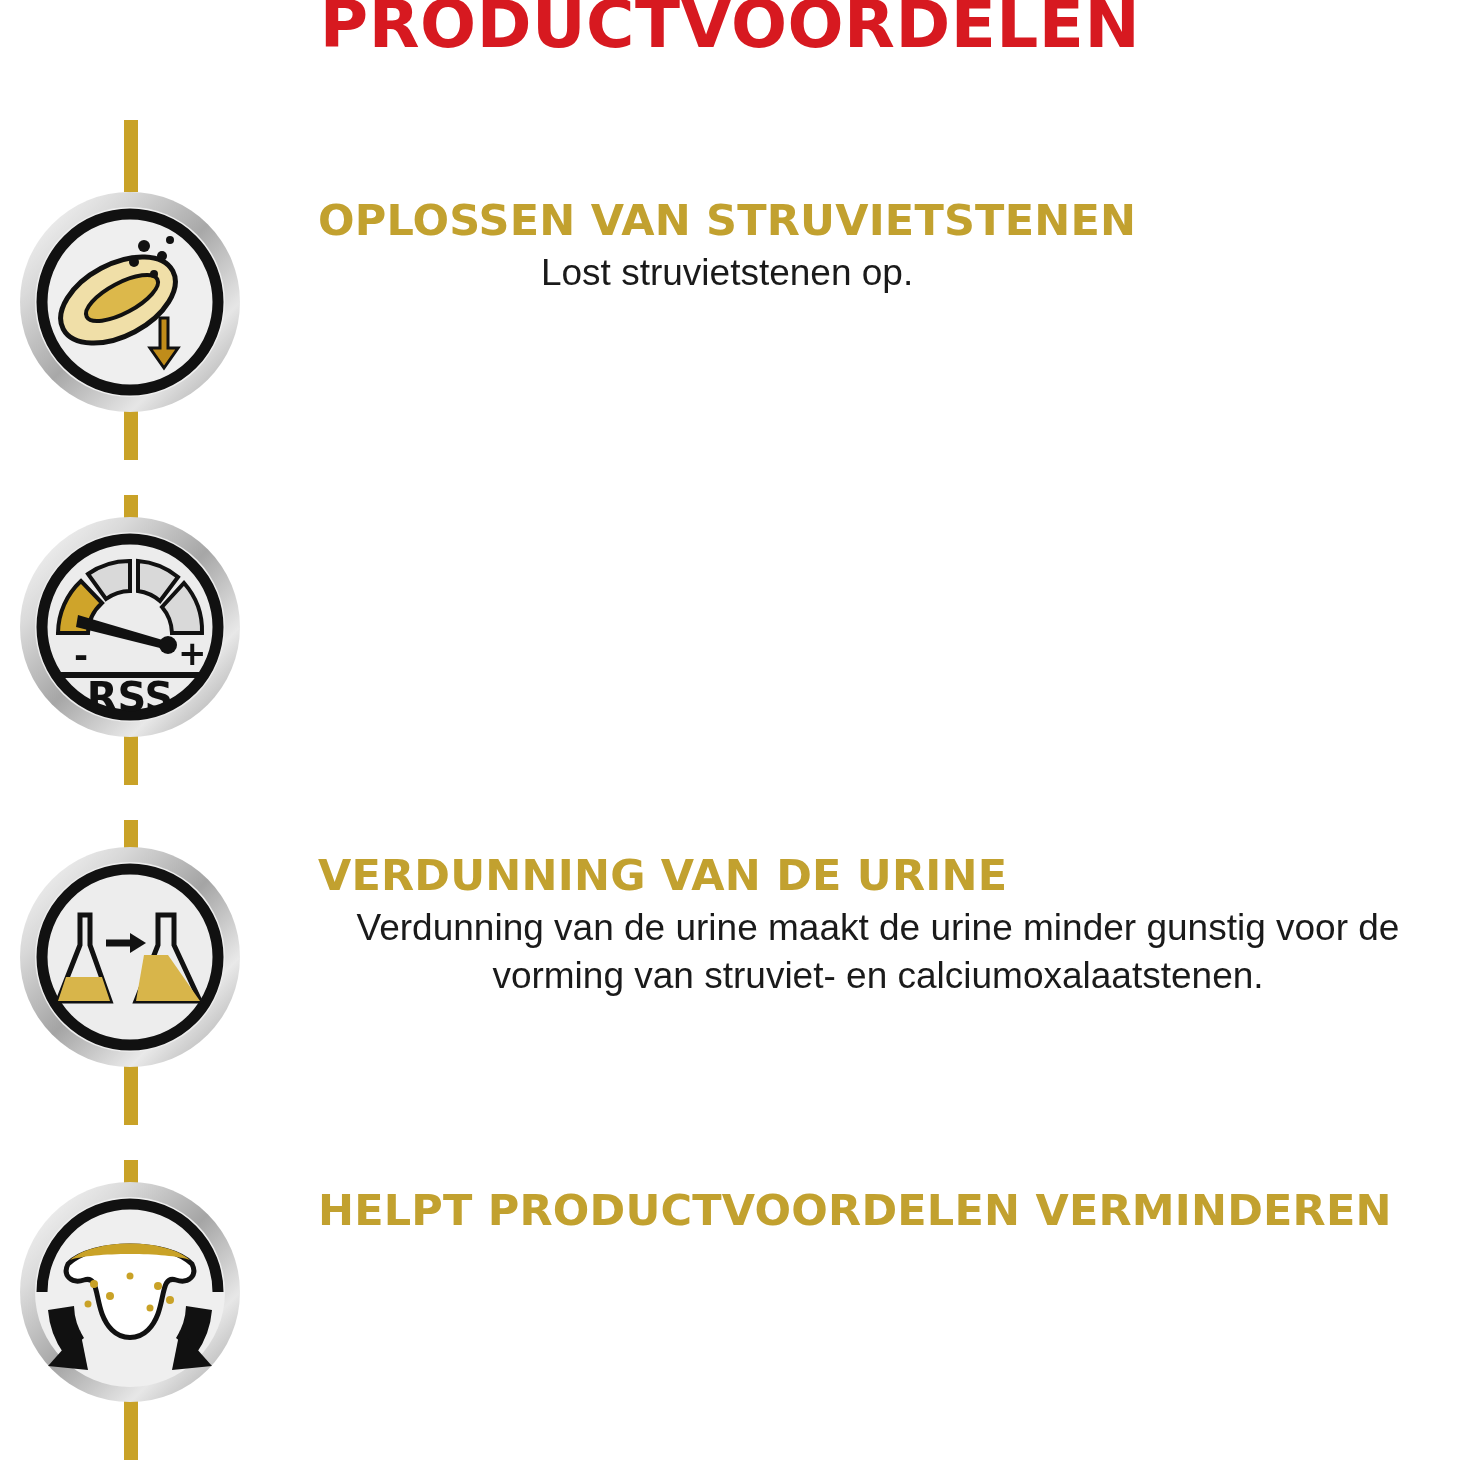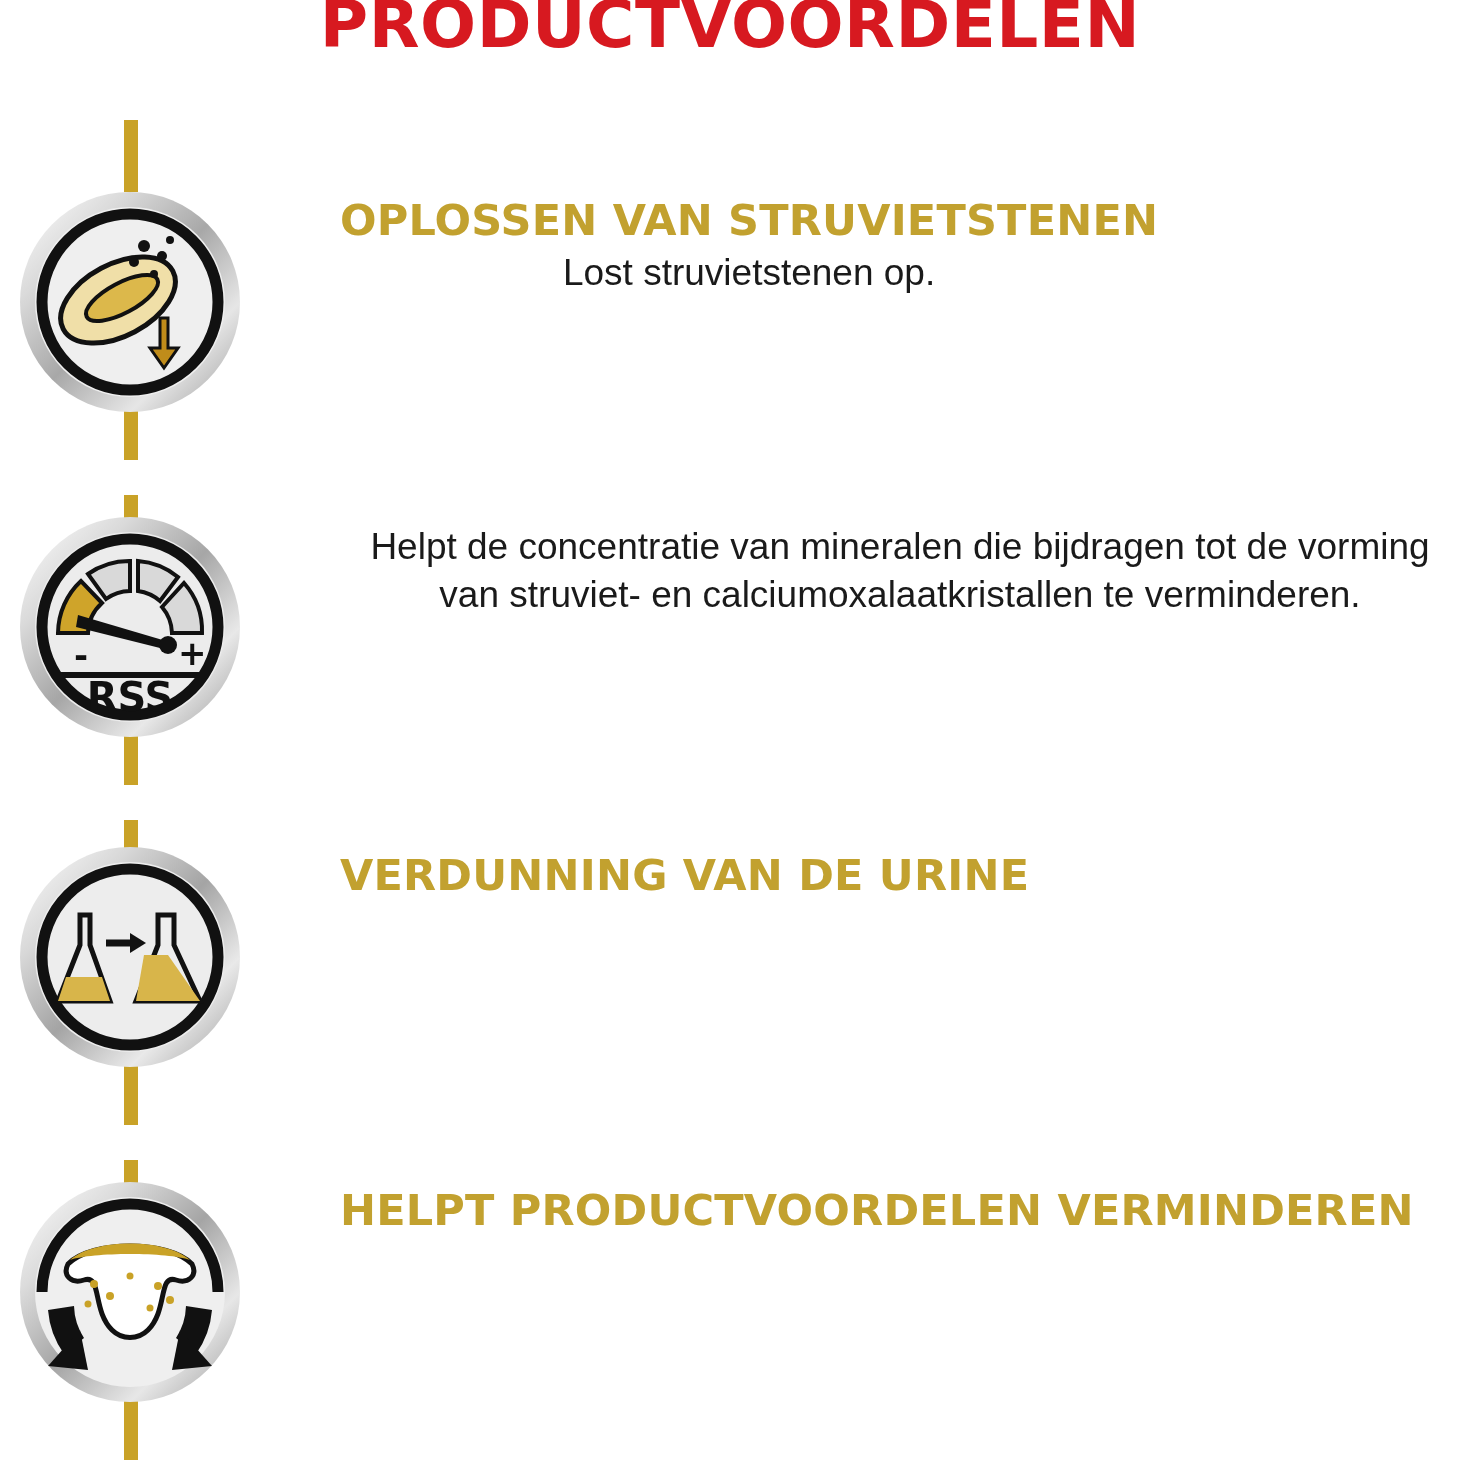--- a/index.html
+++ b/index.html
@@ -68,21 +68,21 @@
   .badge {
     position: relative;
     width: 225px;
     height: 225px;
     margin-left: 18px;
     flex: 0 0 auto;
   }
   .badge svg { display: block; }
 
   .text-col {
-    margin-left: 97px;
+    margin-left: 75px;
     padding-top: 8px;
     max-width: 1120px;
   }
 
   .item-title {
     color: #c2a12f;
     font-size: 43px;
     font-weight: bold;
     font-family: "DejaVu Sans", sans-serif;
     letter-spacing: 0.2px;
@@ -176,21 +176,20 @@
         <path d="M166 68 A72 72 0 0 1 184 118 L154 118 A42 42 0 0 0 144 92 Z" fill="#d9d9d9" stroke="#111" stroke-width="4"></path>
         <path d="M148 126 L60 100 L58 112 L146 134 Z" fill="#111"></path>
         <circle cx="150" cy="130" r="9" fill="#111"></circle>
         <text x="56" y="152" font-family="DejaVu Sans, sans-serif" font-size="34" font-weight="bold" fill="#111">-</text>
         <text x="160" y="150" font-family="DejaVu Sans, sans-serif" font-size="34" font-weight="bold" fill="#111">+</text>
         <line x1="42" y1="160" x2="184" y2="160" stroke="#111" stroke-width="6"></line>
         <text x="112" y="196" text-anchor="middle" font-family="DejaVu Sans, sans-serif" font-size="40" font-weight="bold" fill="#111">RSS</text>
       </svg>
     </div>
     <div class="text-col">
-      <p class="item-desc">Helpt de concentratie van mineralen die bijdragen tot de vorming van struviet- en calciumoxalaatkristallen te verminderen.</p>
     </div>
   </div>
 
   <div class="row row-3">
     <div class="badge">
       <svg width="225" height="225" viewBox="0 0 225 225" xmlns="http://www.w3.org/2000/svg">
         <defs>
           <linearGradient id="g3" x1="0" y1="0" x2="1" y2="1">
             <stop offset="0%" stop-color="#ffffff"></stop>
             <stop offset="25%" stop-color="#d8d8d8"></stop>
@@ -208,20 +207,21 @@
         <path d="M62 70 L62 100 L40 156 L92 156 L72 100 L72 70 Z" fill="none" stroke="#111" stroke-width="5"></path>
         <path d="M48 132 L84 132 L92 156 L40 156 Z" fill="#d8b54a"></path>
         <path d="M140 70 L140 100 L118 156 L182 156 L156 100 L156 70 Z" fill="none" stroke="#111" stroke-width="5"></path>
         <path d="M126 110 L150 110 L182 156 L118 156 Z" fill="#d8b54a"></path>
         <line x1="88" y1="98" x2="116" y2="98" stroke="#111" stroke-width="7"></line>
         <path d="M112 88 L128 98 L112 108 Z" fill="#111"></path>
       </svg>
     </div>
     <div class="text-col">
       <p class="item-title">VERDUNNING VAN DE URINE</p>
+      <p class="item-desc">Verdunning van de urine maakt de urine minder gunstig voor de vorming van struviet- en calciumoxalaatstenen.</p>
     </div>
   </div>
 
   <div class="row row-4">
     <div class="badge">
       <svg width="225" height="225" viewBox="0 0 225 225" xmlns="http://www.w3.org/2000/svg">
         <defs>
           <linearGradient id="g4" x1="0" y1="0" x2="1" y2="1">
             <stop offset="0%" stop-color="#ffffff"></stop>
             <stop offset="25%" stop-color="#dbdbdb"></stop>

